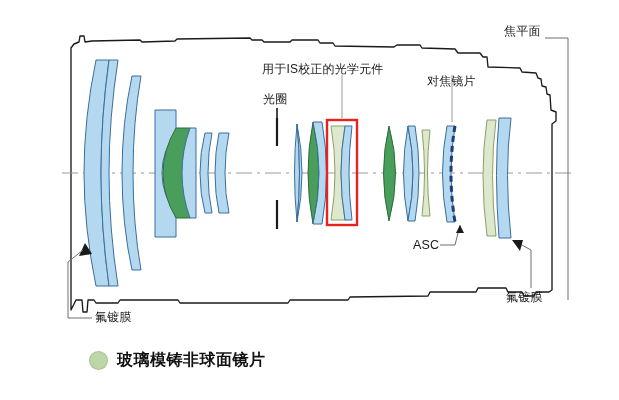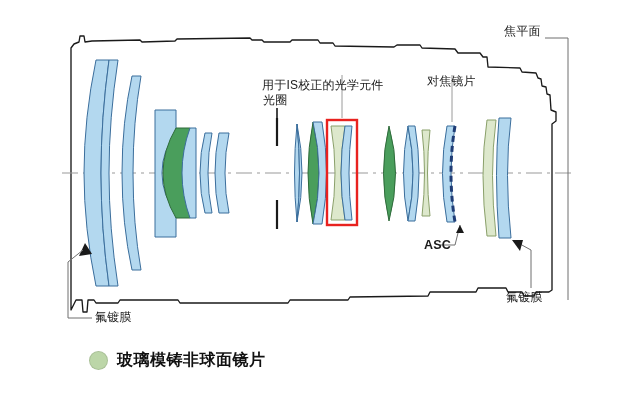--- a/index.html
+++ b/index.html
@@ -167,27 +167,27 @@
 
       <path d="M531,288 L531,250 L520,244" fill="none" stroke="#6f6f6f" stroke-width="1"></path>
       <polygon points="512,240 520,251 523,240" fill="#1a1a1a"></polygon>
 
       <line x1="545" y1="38" x2="545" y2="38" stroke="#6f6f6f" stroke-width="1"></line>
     </g>
   </svg>
 
   <div class="lbl" style="left:472px;top:25px;margin-left:32px;">焦平面</div>
 
-  <div class="lbl" style="left:262px;top:79px;">用于IS校正的光学元件</div>
+  <div class="lbl" style="left:262px;top:63px;">用于IS校正的光学元件</div>
 
   <div class="lbl" style="left:427px;top:75px;">对焦镜片</div>
 
-  <div class="lbl" style="left:263px;top:94px;">光圈</div>
+  <div class="lbl" style="left:263px;top:94px;font-family:Liberation Mono, monospace;">光圈</div>
 
-  <div class="lbl lbl-lat" style="left:424px;top:239px;font-weight:bold;">ASC</div>
+  <div class="lbl lbl-lat" style="left:413px;top:239px;">ASC</div>
 
   <div class="lbl" style="left:95px;top:311px;">氟镀膜</div>
 
   <div class="lbl" style="left:506px;top:291px;">氟镀膜</div>
 
   <div id="legend">
     <div class="legend-item" id="legend-gmo">
       <span class="legend-dot" style="background:#bcd6a8;"></span>
       <span class="legend-text">玻璃模铸非球面镜片</span>
     </div>

